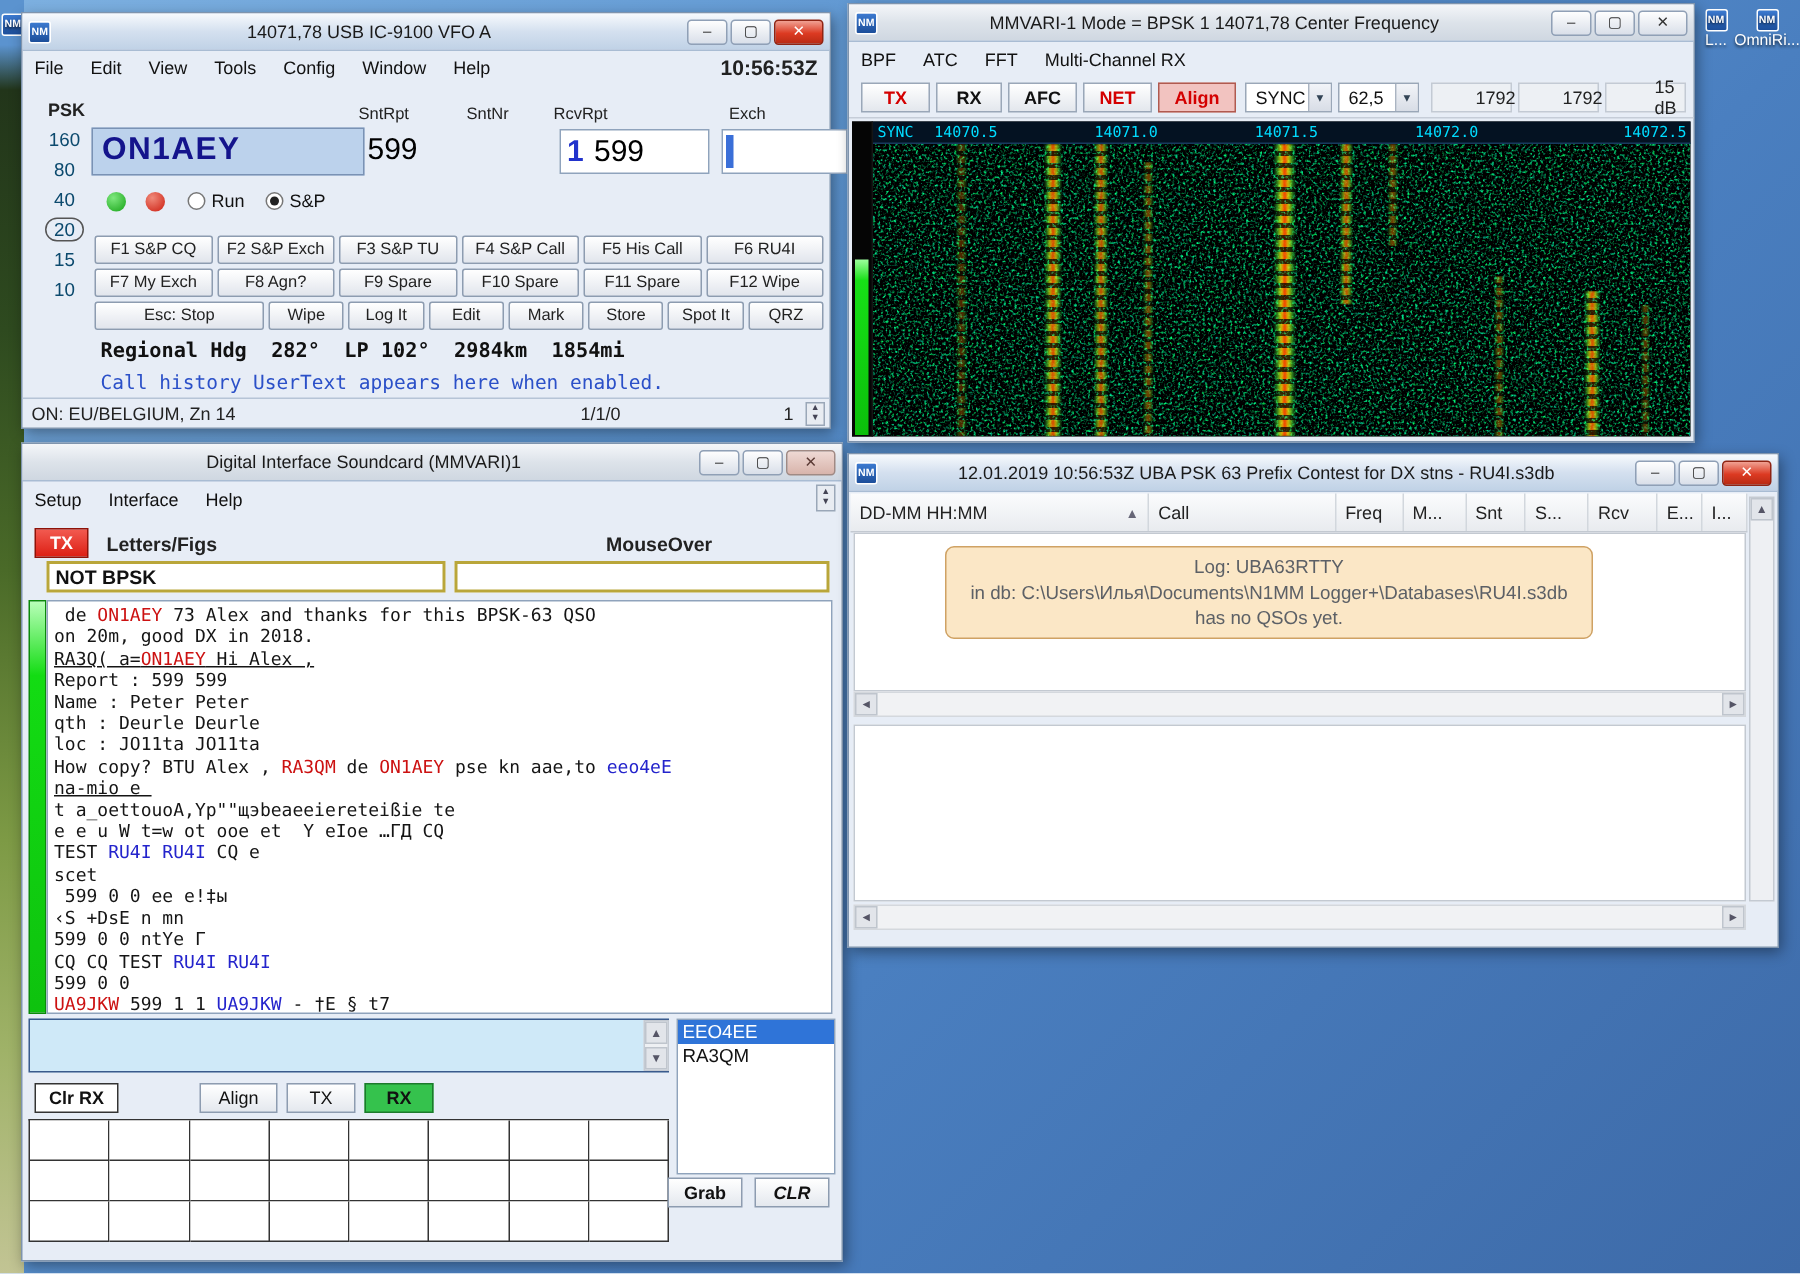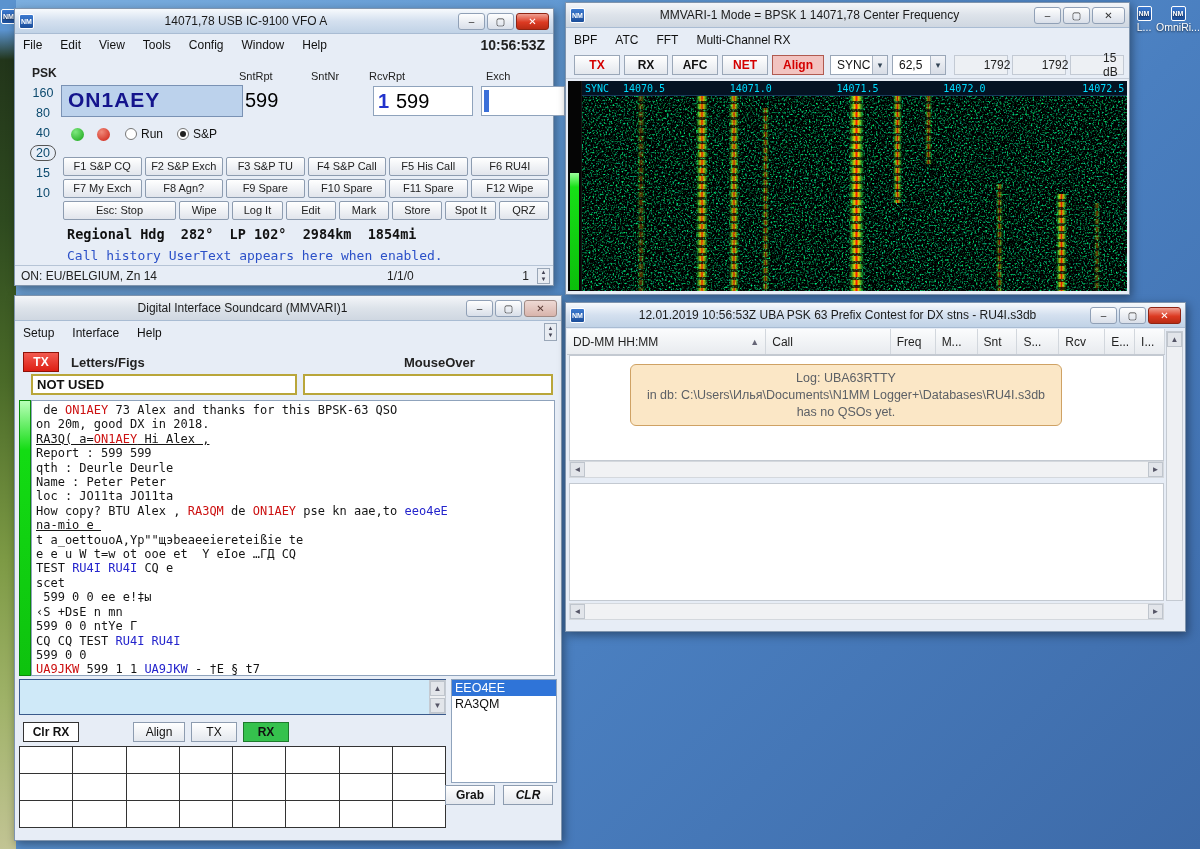--- a/index.html
+++ b/index.html
@@ -305,31 +305,31 @@
       </div>
     <span class="spinner" style="position:absolute;right:4px;top:27px;height:18px;">
         <span>▲</span>
         <span>▼</span>
       </span>
 
     <div class="redbtn" style="left:8px;top:56px;width:36px;height:20px;">TX</div>
     <div class="flabel" style="left:56px;top:59px;font-weight:bold;font-size:13px;">Letters/Figs</div>
     <div class="flabel" style="left:348px;top:59px;font-weight:bold;font-size:13px;padding-left:41px;">MouseOver</div>
 
-    <div class="yfield" style="left:16px;top:78px;width:266px;">NOT USED</div>
+    <div class="yfield" style="left:16px;top:78px;width:266px;">NOT BPSK</div>
     <div class="yfield" style="left:288px;top:78px;width:250px;"></div>
 
     <div class="greenbar" style="left:4px;top:104px;width:12px;height:276px;"></div>
     <div class="rxwrap" id="rx-text" style="left:16px;top:104px;width:524px;height:276px;">
         <div class="rxline"><span> de </span><span class="c-r">ON1AEY</span><span> 73 Alex and thanks for this BPSK-63 QSO</span></div>
         <div class="rxline"><span>on 20m, good DX in 2018.</span></div>
         <div class="rxline u"><span>RA3Q( a=</span><span class="c-r">ON1AEY</span><span> Hi Alex ,</span></div>
         <div class="rxline"><span>Report : 599 599</span></div>
+        <div class="rxline"><span>Name : Peter Peter</span></div>
         <div class="rxline"><span>qth : Deurle Deurle</span></div>
-        <div class="rxline"><span>Name : Peter Peter</span></div>
         <div class="rxline"><span>loc : JO11ta JO11ta</span></div>
         <div class="rxline"><span>How copy? BTU Alex , </span><span class="c-r">RA3QM</span><span> de </span><span class="c-r">ON1AEY</span><span> pse kn aae,to </span><span class="c-b">eeo4eE</span></div>
         <div class="rxline u"><span>na-mio e </span></div>
         <div class="rxline"><span>t a_oettouoA,Yp""щэbeaeeiereteißie te</span></div>
         <div class="rxline"><span>e e u W t=w ot ooe et  Y eIoe …ГД CQ</span></div>
         <div class="rxline"><span>TEST </span><span class="c-b">RU4I RU4I</span><span> CQ e</span></div>
         <div class="rxline"><span>scet</span></div>
         <div class="rxline"><span> 599 0 0 ee e!‡ы</span></div>
         <div class="rxline"><span>‹S +DsE n mn</span></div>
         <div class="rxline"><span>599 0 0 ntYe Г</span></div>

